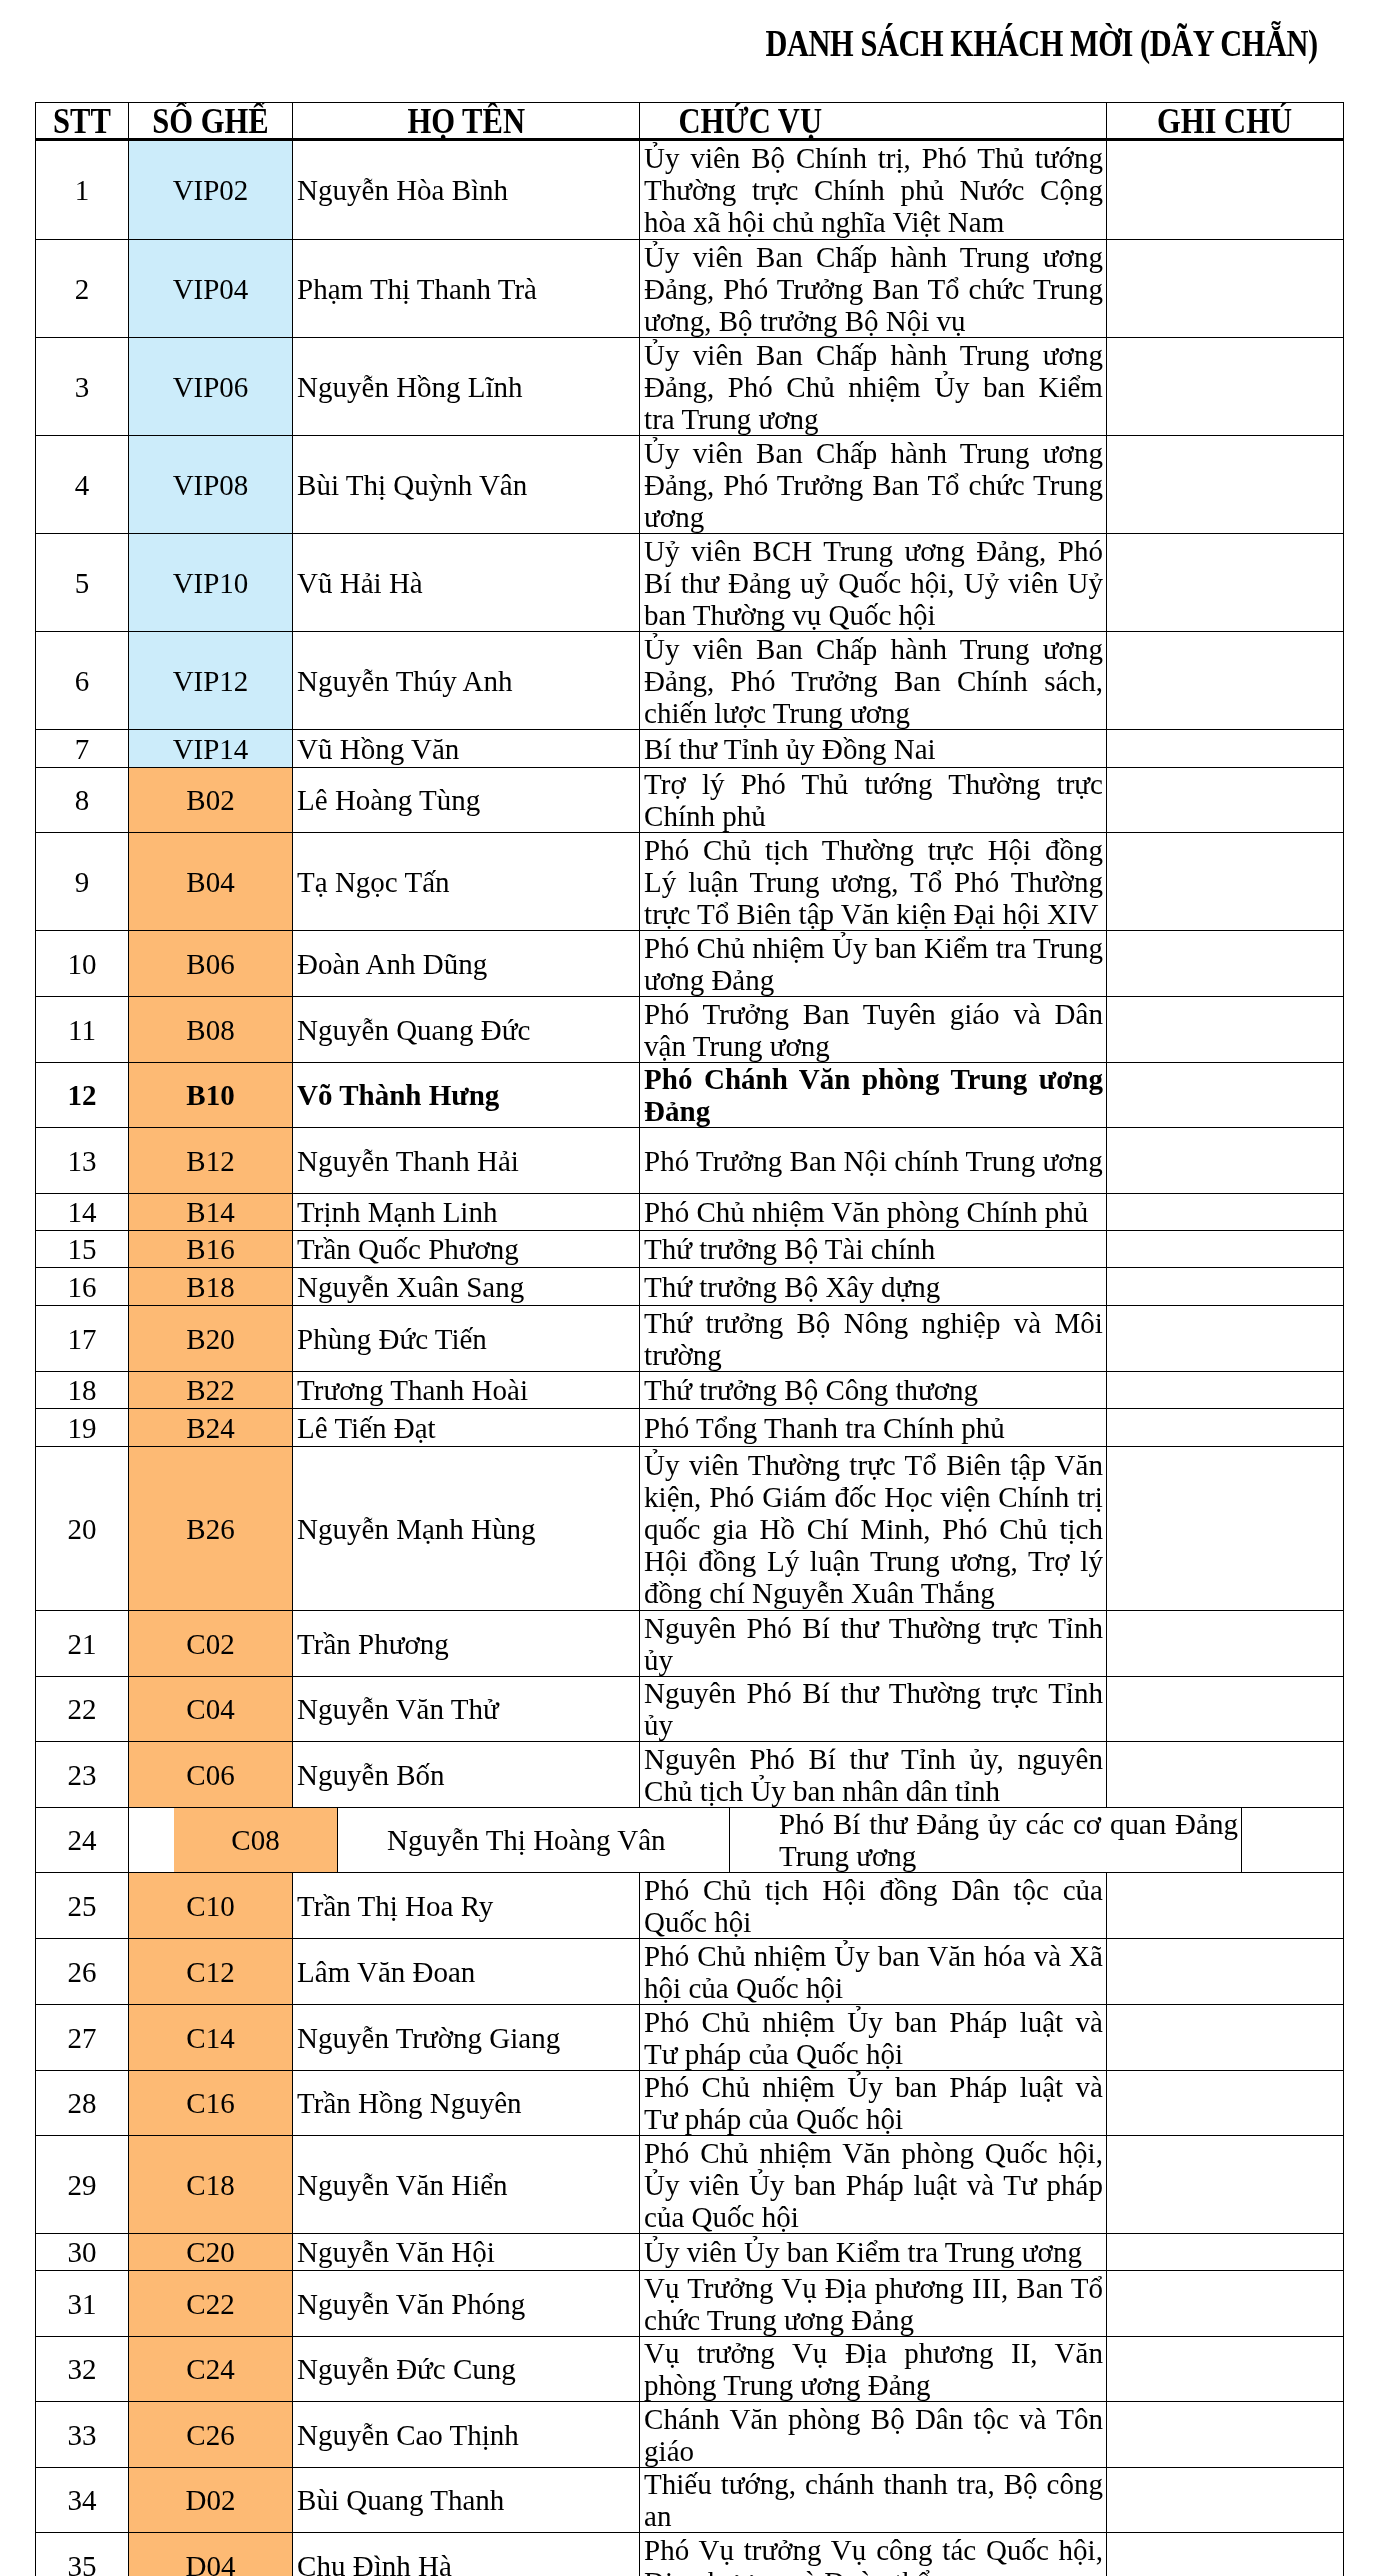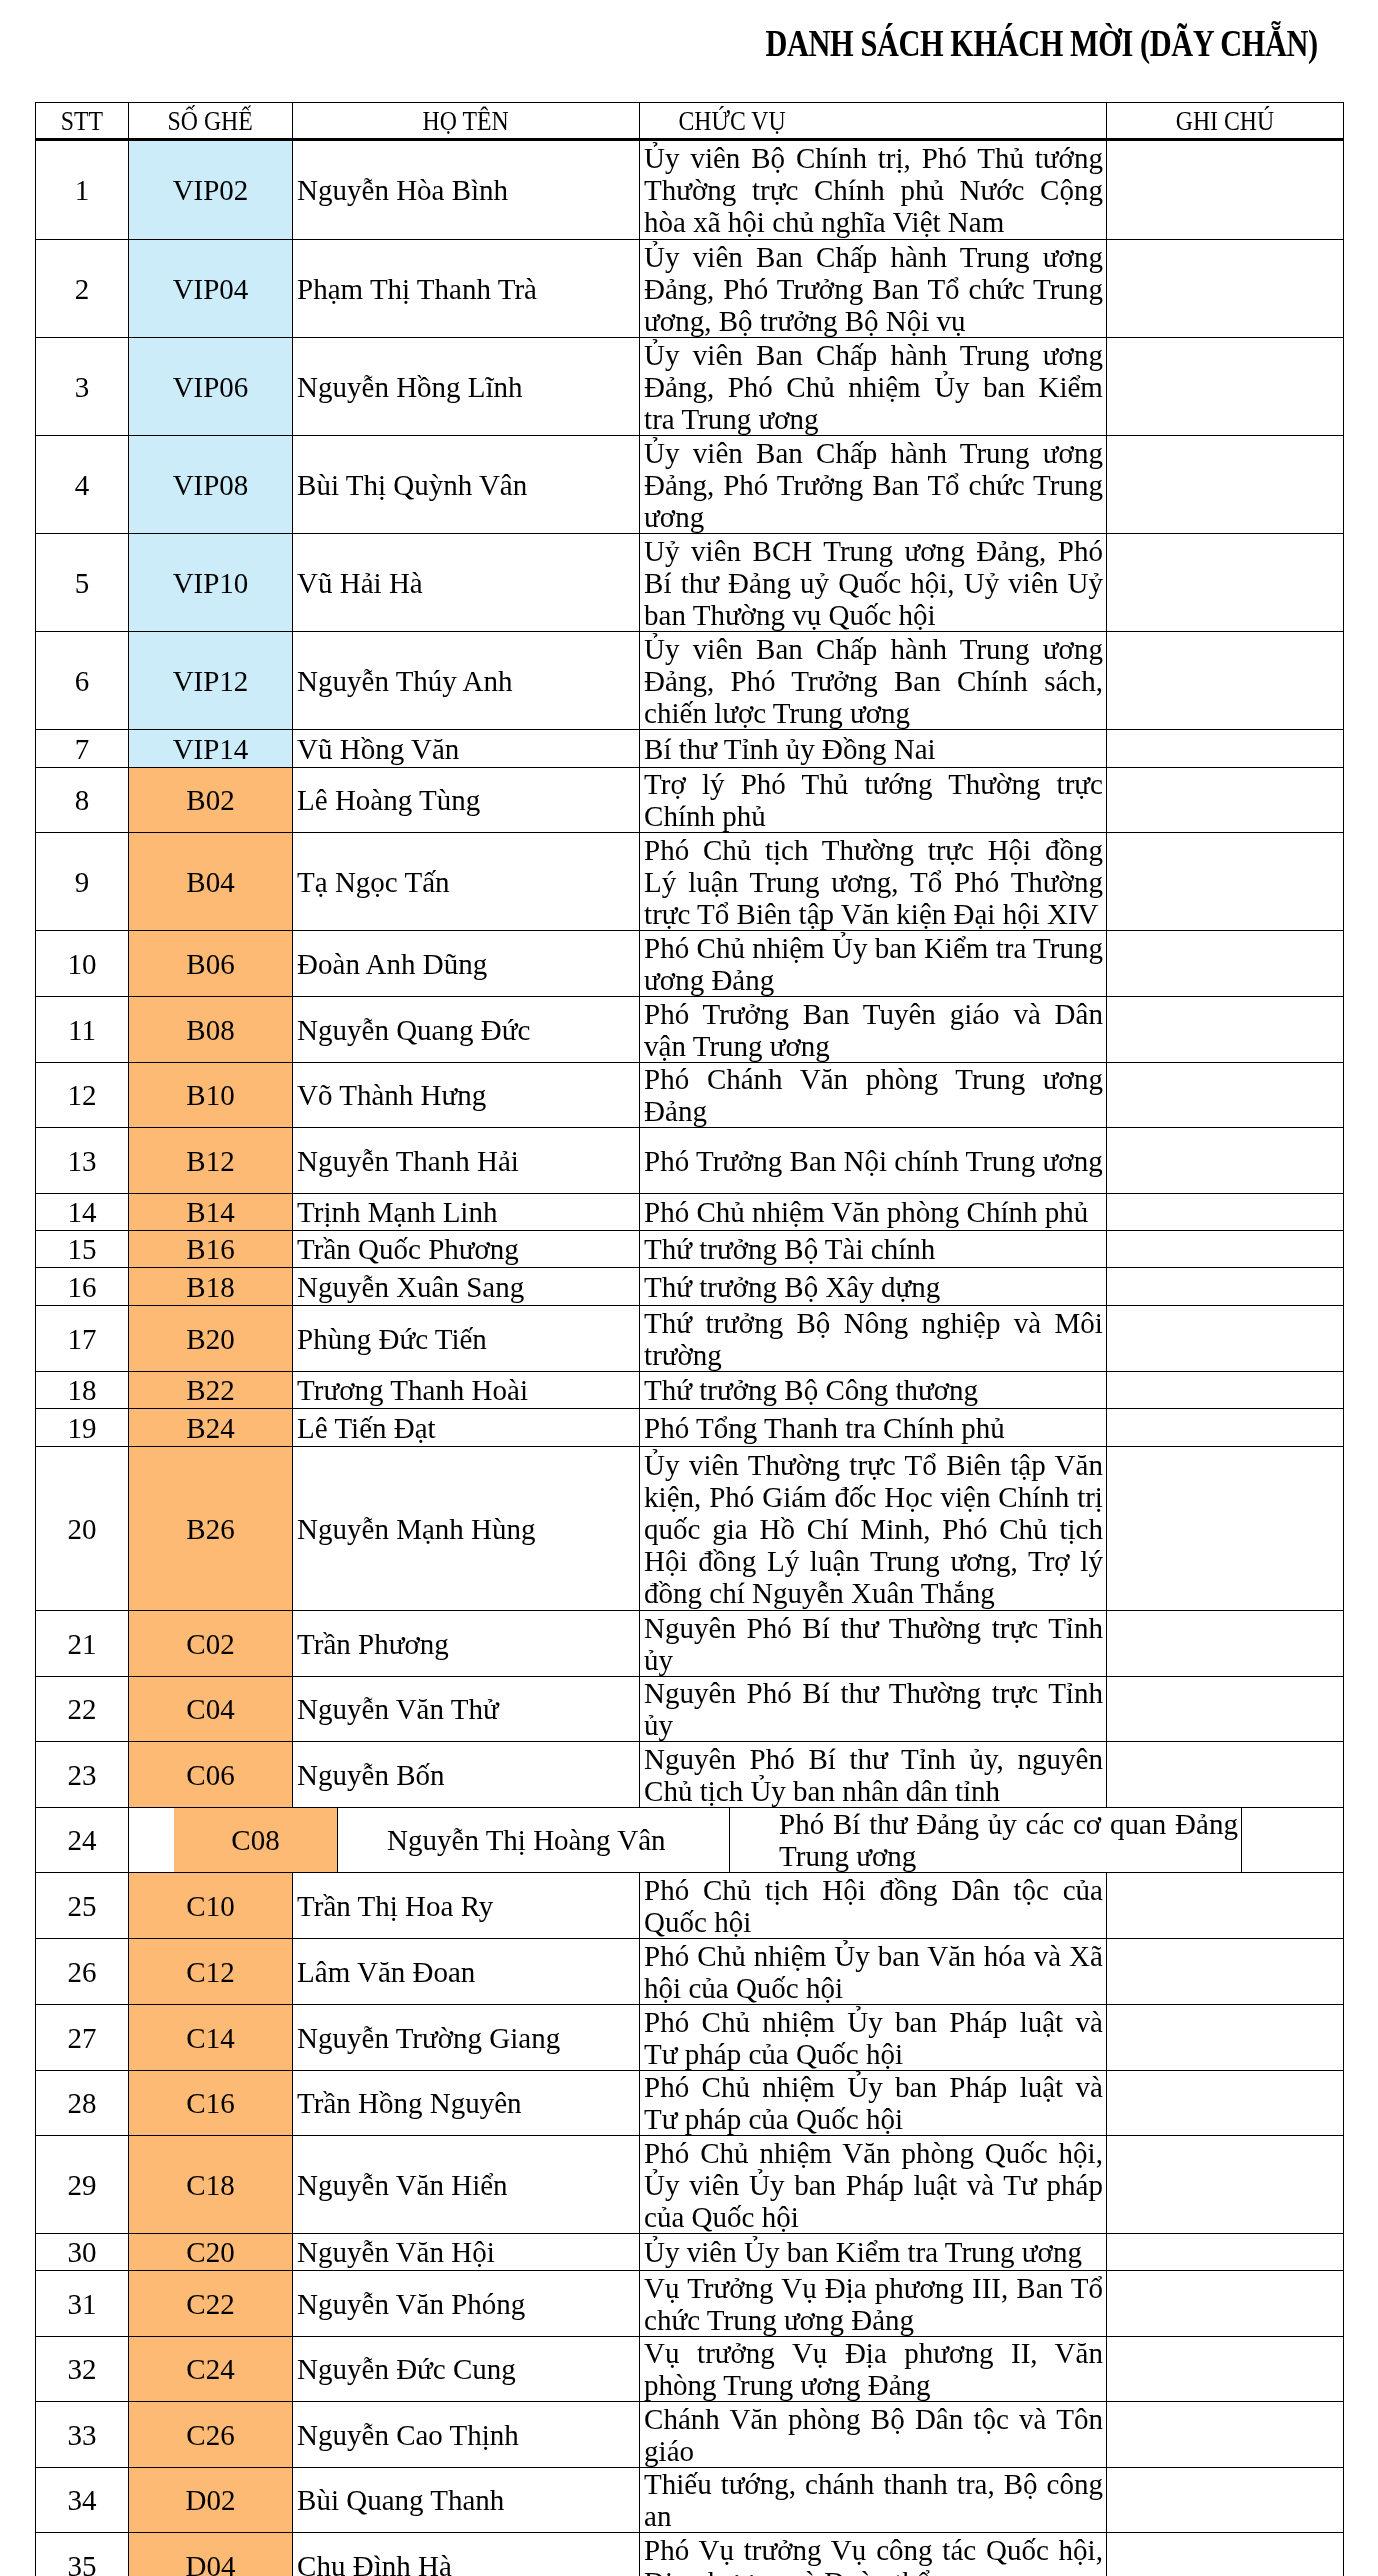--- a/index.html
+++ b/index.html
@@ -14,21 +14,21 @@
   .row.first { border-top: none; }
   .cell { box-sizing: border-box; border-right: 1.5px solid #000; display: flex; align-items: center;
           overflow: hidden; font-size: 29px; line-height: 32px; }
   .cell:last-child { border-right: none; }
   .c-stt { width: 93px; justify-content: center; }
   .c-seat { width: 164px; justify-content: center; }
   .c-name { width: 347px; padding-left: 4.1px; }
   .c-role { width: 467px; padding: 0 3.1px 0 4.1px; }
   .c-note { width: 234px; flex: 1; }
   .c-role span { display: block; width: 100%; text-align: justify; text-align-last: left; }
-  .header .cell { font-weight: normal; justify-content: center; font-size: 28px; }
+  .header .cell { font-weight: bold; justify-content: center; font-size: 36px; }
   .header .cell span { display: inline-block; transform: scaleX(0.85); }
   .vip { background: #CCECFA; }
   .yel { background: #fdba74; }
 </style>
 </head>
 <body>
 
 <div class="title"><span>DANH SÁCH KHÁCH MỜI (DÃY CHẴN)</span></div>
 
 <div class="tbl" id="tbl">
@@ -229,21 +229,21 @@
       <div class="cell c-name">
         <span>Nguyễn Quang Đức</span>
       </div>
       <div class="cell c-role">
         <span>Phó Trưởng Ban Tuyên giáo và Dân vận Trung ương</span>
       </div>
       <div class="cell c-note">
         <span></span>
       </div>
     </div>
-    <div class="row" style="height: 65px;">
+    <div class="row" style="height: 65px; font-weight: bold;">
       <div class="cell c-stt">
         <span>12</span>
       </div>
       <div class="cell c-seat yel">
         <span>B10</span>
       </div>
       <div class="cell c-name">
         <span>Võ Thành Hưng</span>
       </div>
       <div class="cell c-role">

